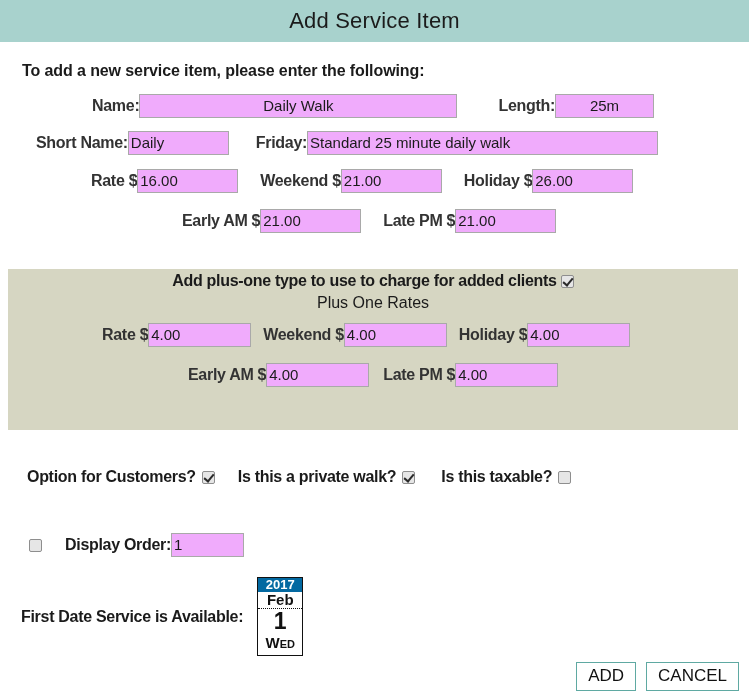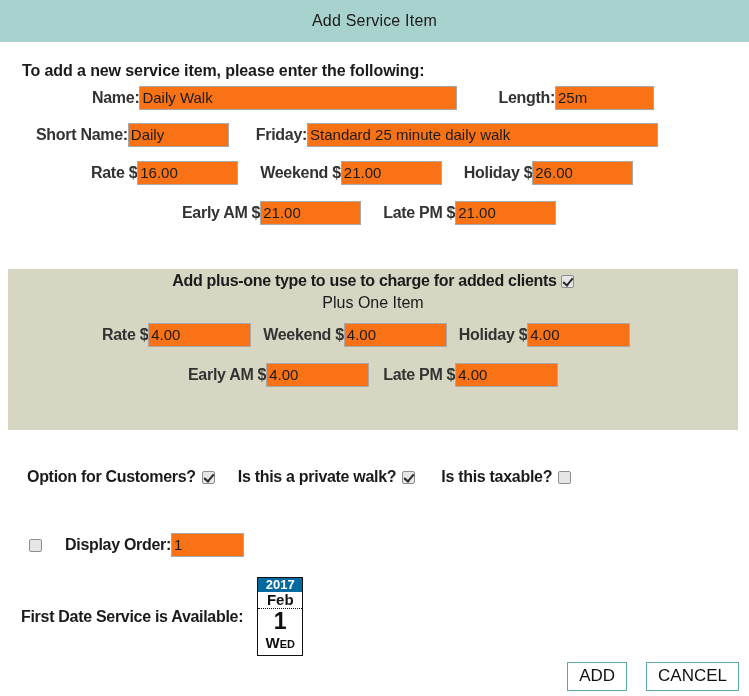--- a/index.html
+++ b/index.html
@@ -18,21 +18,21 @@
 
   
   .titlebar {
     height: 42px;
     background: #a8d2cd;
     display: flex;
     align-items: center;
     justify-content: center;
   }
   .titlebar .title {
-    font-size: 16px;
+    font-size: 22px;
     color: #1b1b1b;
     font-weight: normal;
     letter-spacing: 0.2px;
   }
 
   
   .intro {
     font-weight: bold;
     font-size: 16px;
     color: #1b1b1b;
@@ -49,21 +49,21 @@
   .lbl {
     font-weight: bold;
     font-size: 16px;
     color: #333333;
     white-space: nowrap;
     letter-spacing: -0.3px;
   }
 
   .fld {
     border: 1px solid #a9a9a9;
-    background: #f97316;
+    background: #f0abfc;
     height: 22px;
     line-height: 22px;
     padding: 0 2px;
     font-family: "Liberation Sans", sans-serif;
     font-size: 15px;
     color: #1b1b1b;
     box-sizing: content-box;
     overflow: hidden;
     white-space: nowrap;
   }
@@ -176,21 +176,21 @@
     padding-bottom: 2px;
   }
   .cal .cw .sm { font-size: 11px; }
 
   
   .actions {
     position: absolute;
     right: 10px;
     top: 662px;
     display: flex;
-    gap: 19px;
+    gap: 10px;
     border-radius: 14px;
   }
   .btn {
     border: 1px solid #5fa9a2;
     background: #ffffff;
     color: #111111;
     font-family: "Liberation Sans", sans-serif;
     font-size: 17px;
     padding: 3px 11px 4px 11px;
     line-height: 20px;
@@ -199,21 +199,21 @@
 </style>
 </head>
 <body>
 
 <div class="titlebar">
   <div class="title">Add Service Item</div>
 </div>
 
 <div class="intro">To add a new service item, please enter the following:</div>
 
-<div class="row" style="margin-top:6px;">
+<div class="row" style="margin-top:14px;text-align:center;">
   <div style="width:92px;"></div>
   <span class="lbl">Name:</span>
   <div class="fld w-name">Daily Walk</div>
   <div style="width:41px;"></div>
   <span class="lbl">Length:</span>
   <div class="fld w-length">25m</div>
 </div>
 
 <div class="row" style="margin-top:13px;">
   <div style="width:36px;"></div>
@@ -243,21 +243,21 @@
   <div style="width:22px;"></div>
   <span class="lbl">Late PM $</span>
   <div class="fld w-rate">21.00</div>
 </div>
 
 <div class="panel">
   <div class="ptitle">
     <span>Add plus-one type to use to charge for added clients</span>
     <span class="cb checked"></span>
   </div>
-  <div class="psub">Plus One Item</div>
+  <div class="psub">Plus One Rates</div>
 
   <div class="row" style="margin-top:11px;">
     <div style="width:94px;"></div>
     <span class="lbl">Rate $</span>
     <div class="fld w-p1rate">4.00</div>
     <div style="width:12px;"></div>
     <span class="lbl">Weekend $</span>
     <div class="fld w-p1rate">4.00</div>
     <div style="width:12px;"></div>
     <span class="lbl">Holiday $</span>

